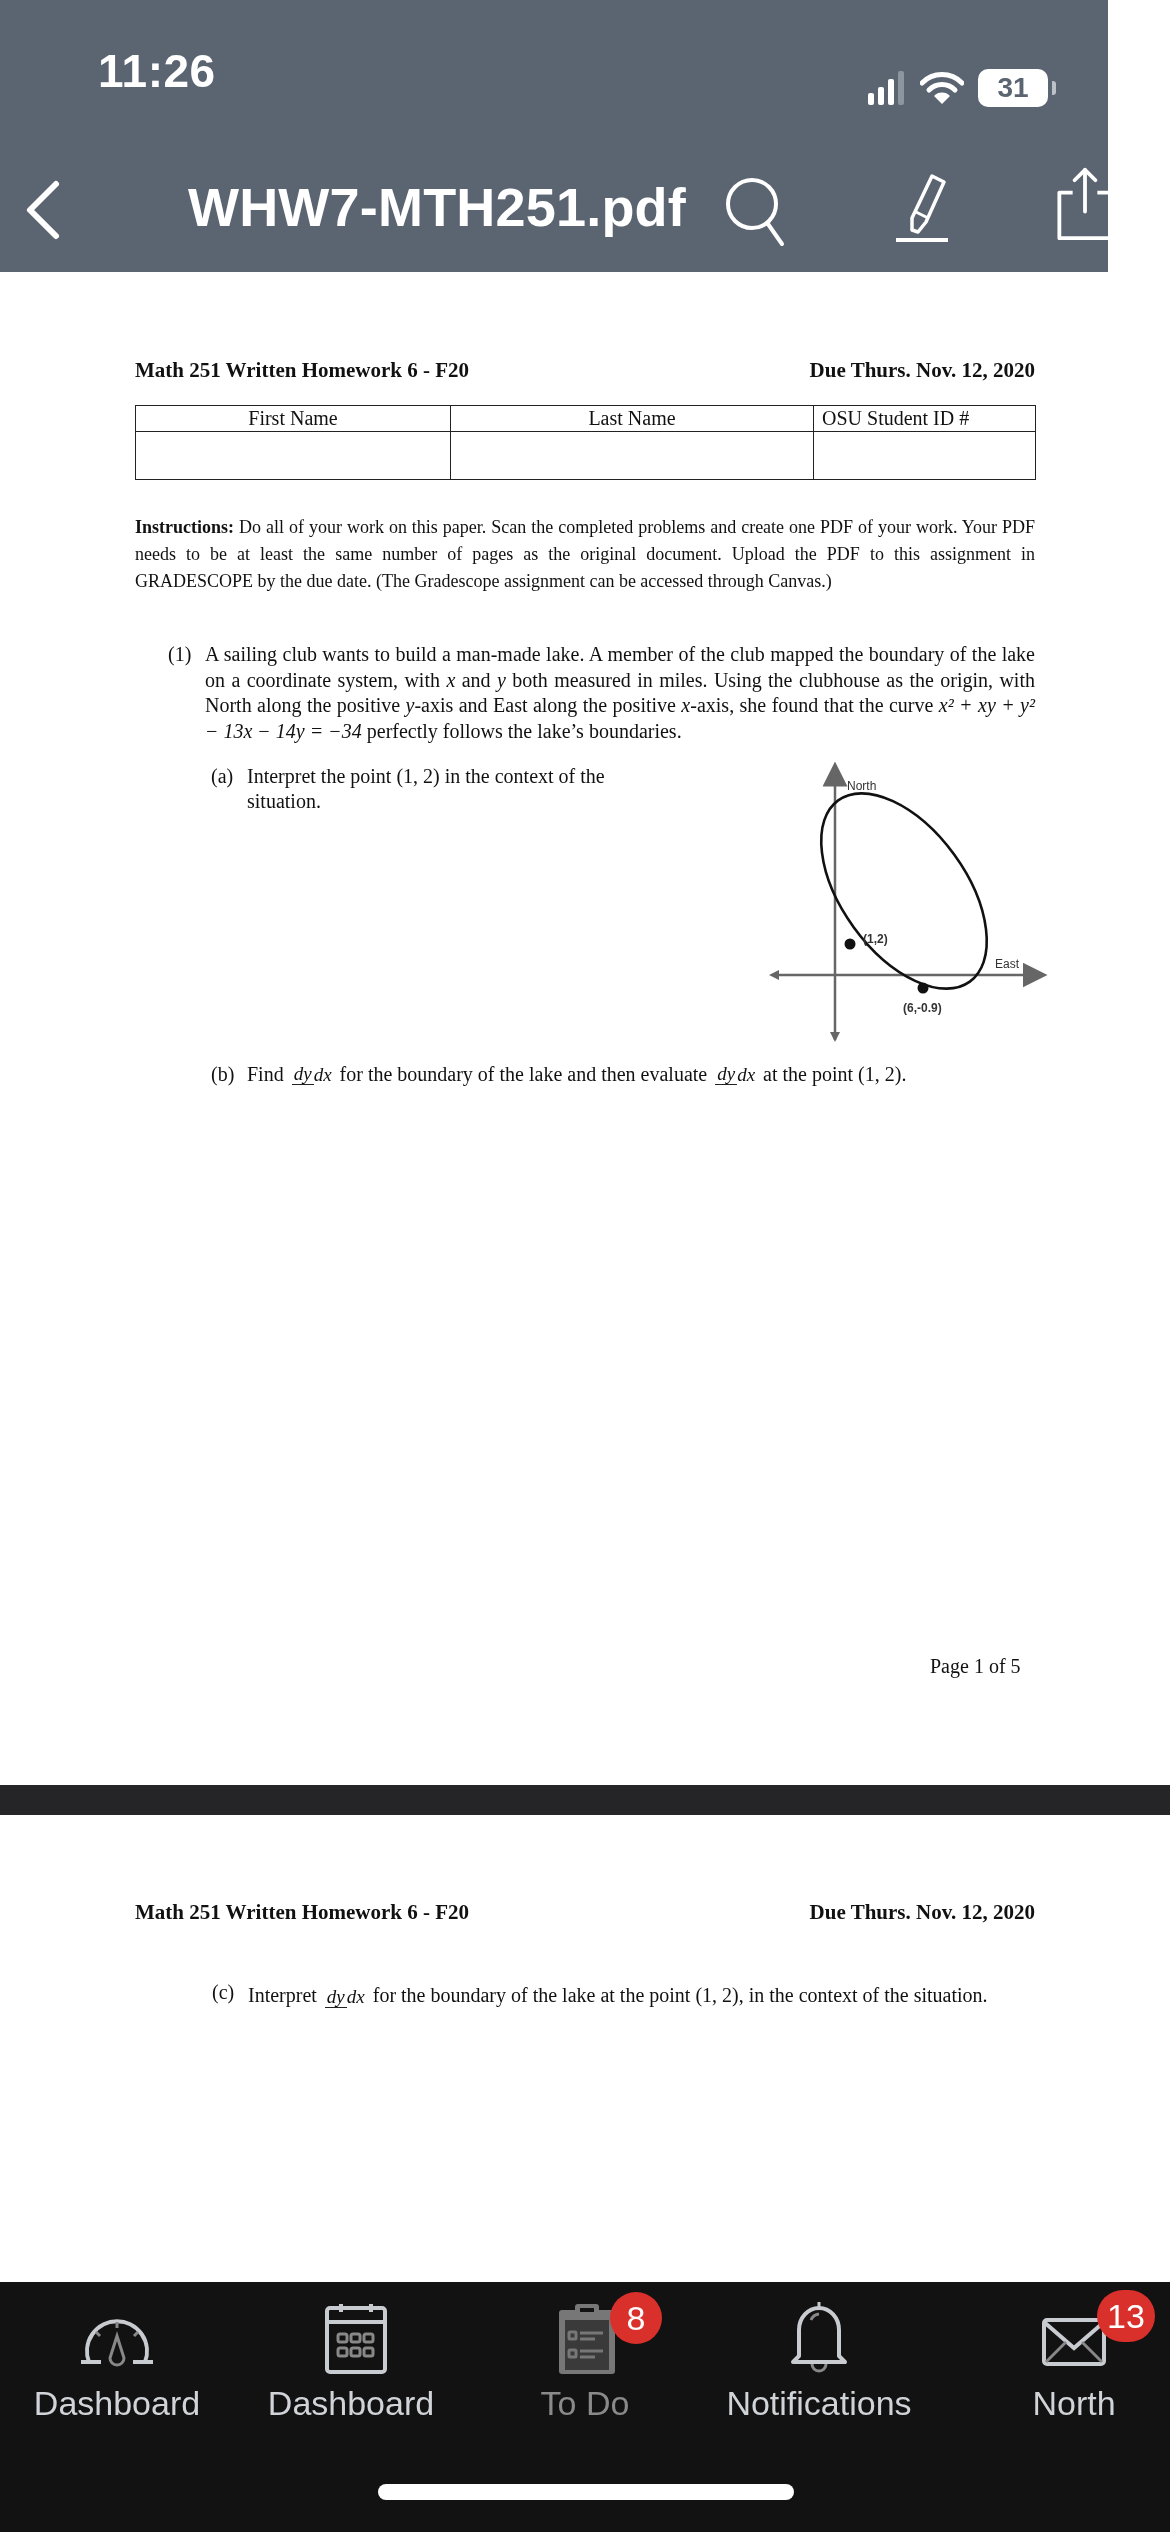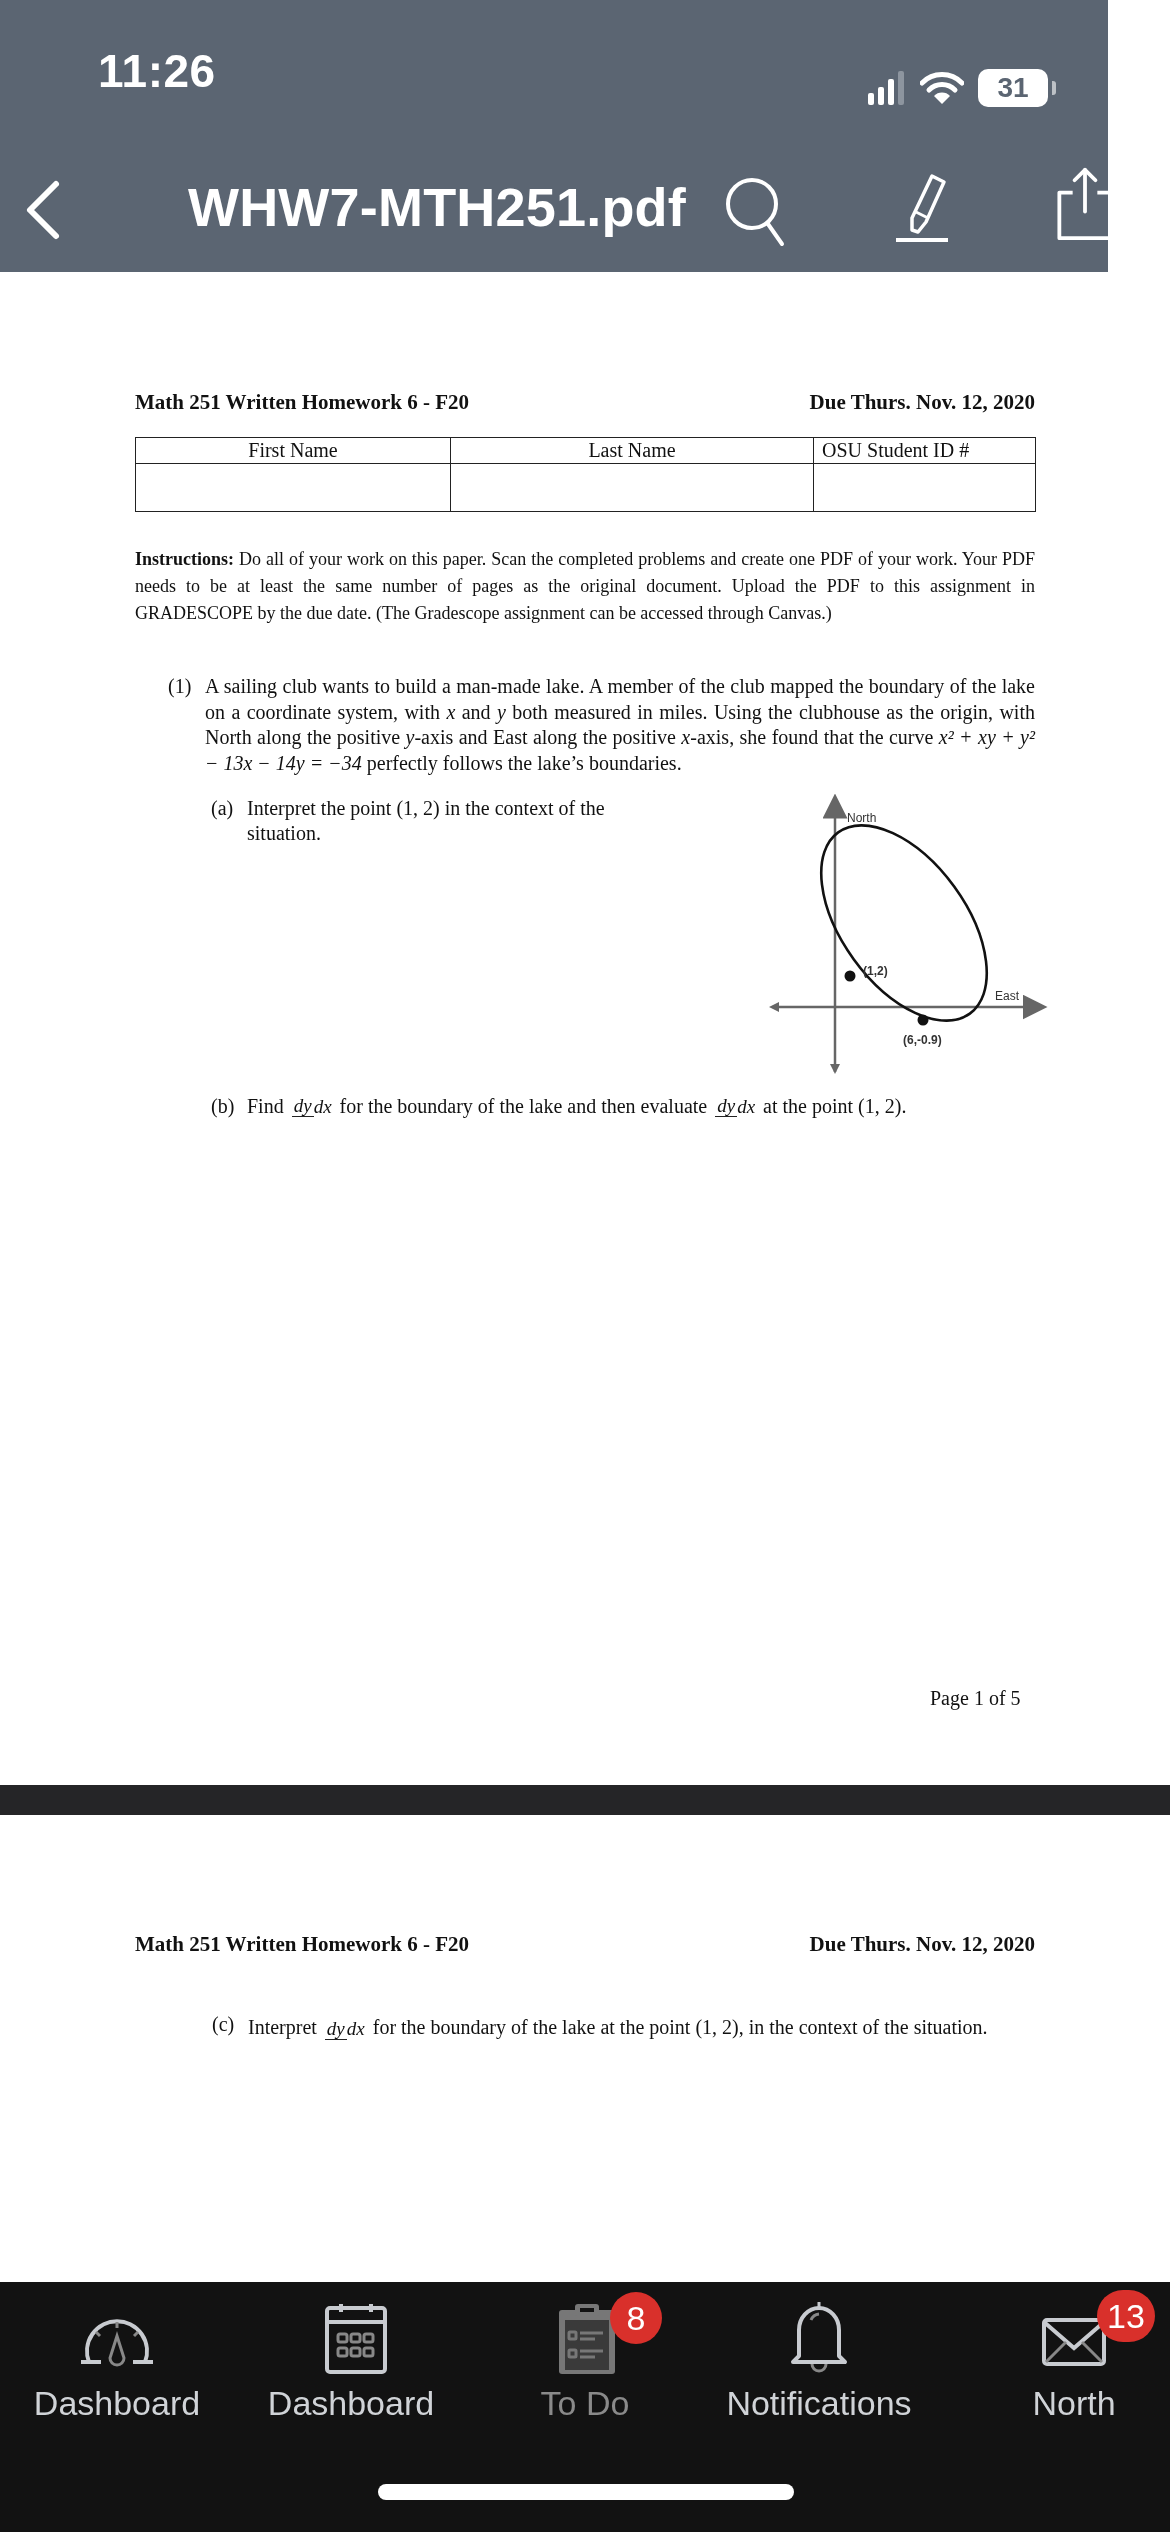--- a/index.html
+++ b/index.html
@@ -15,21 +15,21 @@
 
   .navbar { position: absolute; left: 0; top: 150px; width: 1170px; height: 110px; }
   .nav-back { position: absolute; left: 18px; top: 28px; width: 50px; height: 64px; cursor: pointer; }
   .nav-title { position: absolute; left: 188px; top: 26px; font-size: 54px; font-weight: 700; color: #fff; letter-spacing: 0.2px; }
   .nav-icon { position: absolute; top: 22px; width: 70px; height: 76px; cursor: pointer; }
   .nav-search { left: 722px; }
   .nav-markup { left: 890px; }
   .nav-share { left: 1050px; top: 16px; }
 
   
-  .page { position: absolute; left: 0; width: 1170px; background: #fff; font-family: "Liberation Serif", "DejaVu Serif", serif; color: #111; margin-top: 32px; }
+  .page { position: absolute; left: 0; width: 1170px; background: #fff; font-family: "Liberation Serif", "DejaVu Serif", serif; color: #111; }
   .page1 { top: 272px; height: 1513px; }
   .page-sep { position: absolute; left: 0; top: 1785px; width: 1170px; height: 30px; background: #252527; }
   .page2 { top: 1815px; height: 467px; }
 
   .hdr { position: absolute; left: 135px; width: 900px; font-weight: 700; font-size: 21px; display: flex; justify-content: space-between; }
 
   .name-table { position: absolute; left: 135px; top: 133px; width: 901px; border-collapse: collapse; font-size: 20px; }
   .name-table td { border: 1.6px solid #222; text-align: center; height: 26px; padding: 0; }
   .name-table tr.blank td { height: 48px; }
   .name-table td.c1 { width: 315px; }

